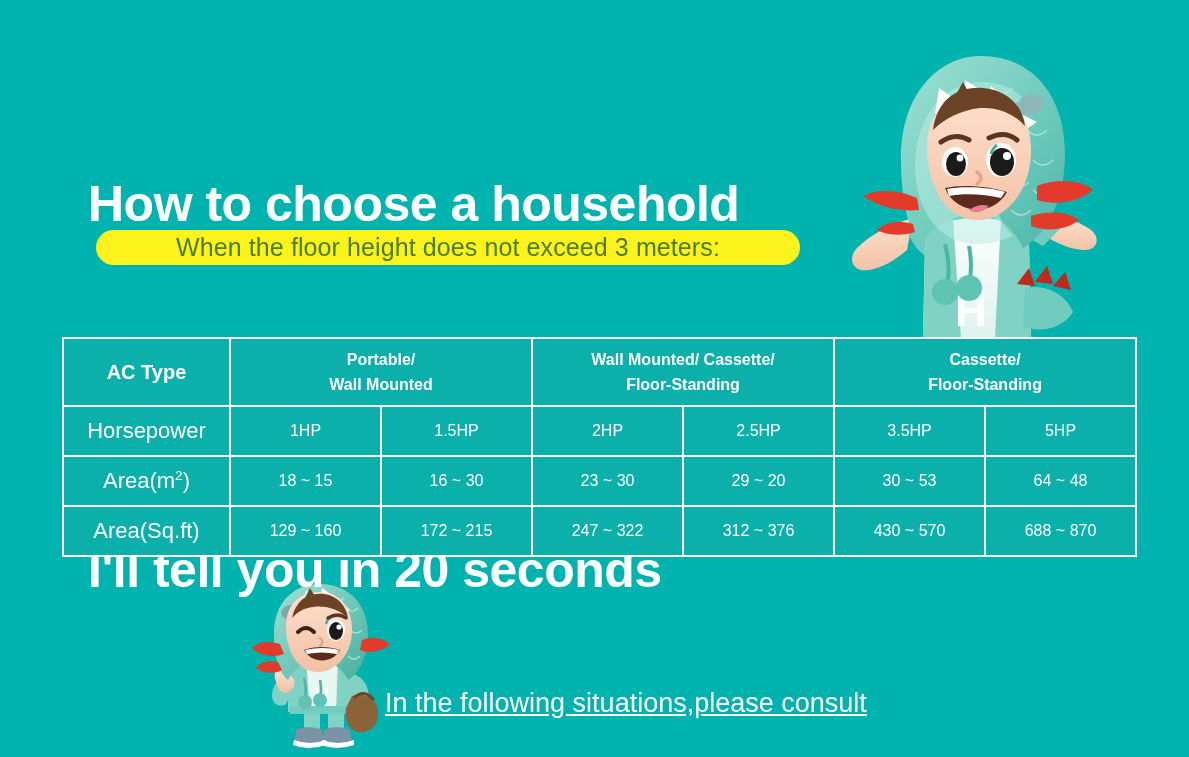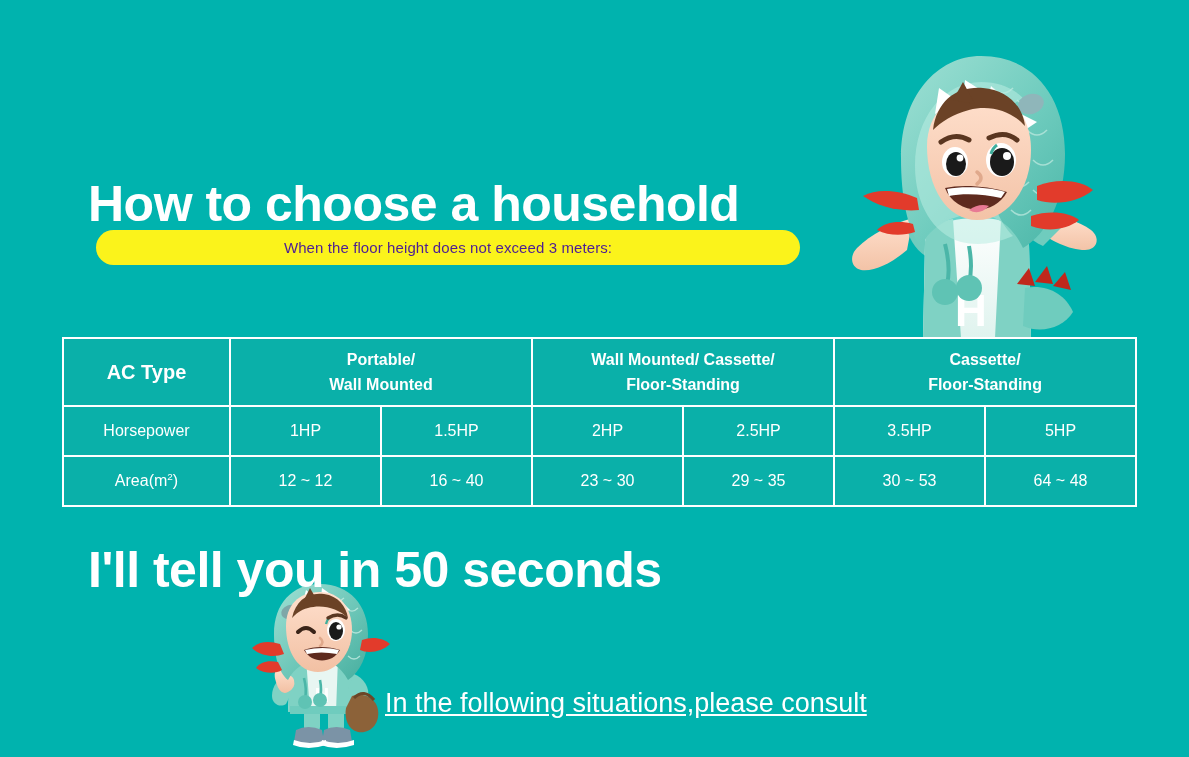--- a/index.html
+++ b/index.html
@@ -39,22 +39,22 @@
     width: 704px;
     height: 35px;
     background: #fbf31b;
     border-radius: 18px;
     z-index: 6;
     display: flex;
     align-items: center;
     justify-content: center;
   }
   .pill-text {
-    color: #4c1d95;
-    font-size: 15px;
+    color: #4d7c0f;
+    font-size: 25px;
     font-weight: normal;
     letter-spacing: 0.1px;
     white-space: nowrap;
   }
 
   
   .spec-table {
     position: absolute;
     left: 62px;
     top: 337px;
@@ -82,21 +82,21 @@
   .spec-table thead th.first-head {
     font-size: 20px;
   }
   .spec-table tbody td {
     height: 48px;
     font-size: 16px;
     font-weight: normal;
     line-height: 28px;
   }
   .spec-table tbody td.rowlabel {
-    font-size: 16px;
+    font-size: 22px;
     text-align: center;
   }
   .col-label { width: 167px; }
   .col-data  { width: 151px; }
   sup { font-size: 0.62em; vertical-align: super; line-height: 0; }
 
   
   .bottom-note {
     position: absolute;
     left: 385px;
@@ -114,21 +114,21 @@
   .mascot { position: absolute; z-index: 5; }
   #mascot-top { right: 78px; top: 38px; width: 270px; height: 300px; }
   #mascot-bottom { left: 248px; top: 578px; width: 150px; height: 178px; }
 </style>
 </head>
 <body>
 
 <h1 class="headline">
   <span class="line">How to choose a household</span>
   <span class="line">air conditioner?</span>
-  <span class="line">I'll tell you in 50 seconds</span>
+  <span class="line">I'll tell you in 20 seconds</span>
 </h1>
 
 <div class="pill">
   <span class="pill-text">When the floor height does not exceed 3 meters:</span>
 </div>
 
 <table class="spec-table">
   <colgroup>
     <col class="col-label">
       <col class="col-data">
@@ -151,26 +151,35 @@
       <td class="rowlabel">Horsepower</td>
       <td>1HP</td>
       <td>1.5HP</td>
       <td>2HP</td>
       <td>2.5HP</td>
       <td>3.5HP</td>
       <td>5HP</td>
     </tr>
     <tr>
       <td class="rowlabel">Area(m<sup>2</sup>)</td>
-      <td>12 ~ 12</td>
-      <td>16 ~ 40</td>
+      <td>18 ~ 15</td>
+      <td>16 ~ 30</td>
       <td>23 ~ 30</td>
-      <td>29 ~ 35</td>
+      <td>29 ~ 20</td>
       <td>30 ~ 53</td>
       <td>64 ~ 48</td>
+    </tr>
+    <tr>
+      <td class="rowlabel">Area(Sq.ft)</td>
+      <td>129 ~ 160</td>
+      <td>172 ~ 215</td>
+      <td>247 ~ 322</td>
+      <td>312 ~ 376</td>
+      <td>430 ~ 570</td>
+      <td>688 ~ 870</td>
     </tr>
   </tbody>
 </table>
 
 <div class="bottom-note">
   <span class="line">In the following situations,please consult</span>
   
   
 </div>
 

